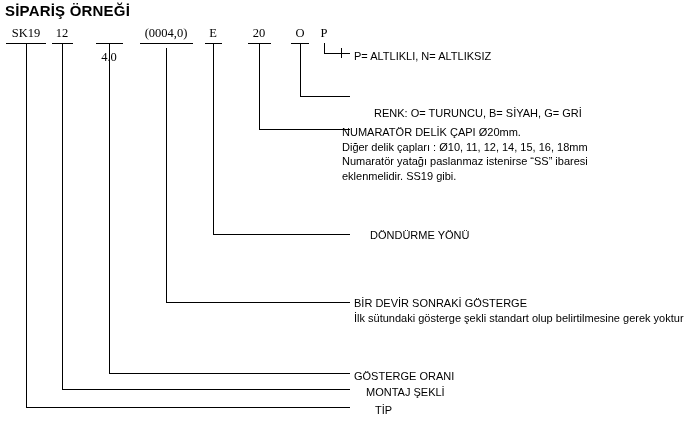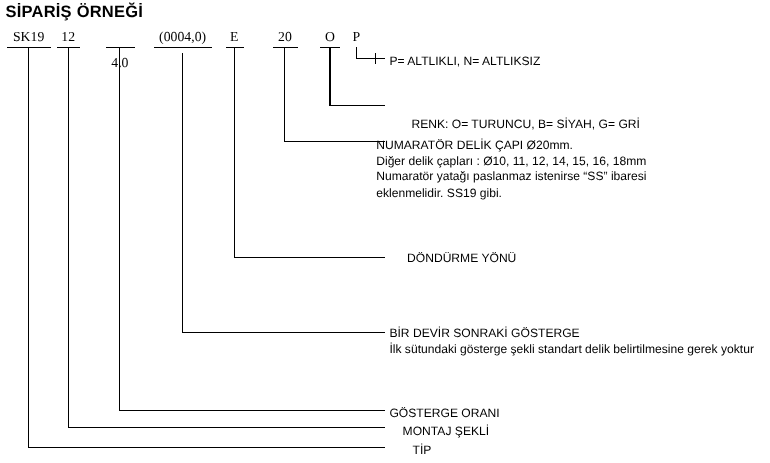--- a/index.html
+++ b/index.html
@@ -102,21 +102,21 @@
         <span class="l1">NUMARATÖR DELİK ÇAPI      Ø20mm.</span>
         <span class="l2">Diğer delik çapları : Ø10, 11, 12, 14, 15, 16, 18mm</span>
         <span class="l3">Numaratör yatağı paslanmaz istenirse “SS” ibaresi</span>
         <span class="l4">eklenmelidir. SS19 gibi.</span>
       </div>
       <div class="desc" style="left: 354px; top: 228px; margin-left: 16px;">
         <span class="l1">DÖNDÜRME YÖNÜ</span>
       </div>
       <div class="desc" style="left: 354px; top: 296px;">
         <span class="l1">BİR DEVİR SONRAKİ GÖSTERGE</span>
-        <span class="l2">İlk sütundaki gösterge şekli standart delik belirtilmesine gerek yoktur</span>
+        <span class="l2">İlk sütundaki gösterge şekli standart olup belirtilmesine gerek yoktur</span>
       </div>
       <div class="desc" style="left: 354px; top: 369px;">
         <span class="l1">GÖSTERGE ORANI</span>
       </div>
       <div class="desc" style="left: 354px; top: 385px; margin-left: 12px;">
         <span class="l1">MONTAJ ŞEKLİ</span>
       </div>
       <div class="desc" style="left: 375px; top: 403px;">
         <span class="l1">TİP</span>
       </div>

